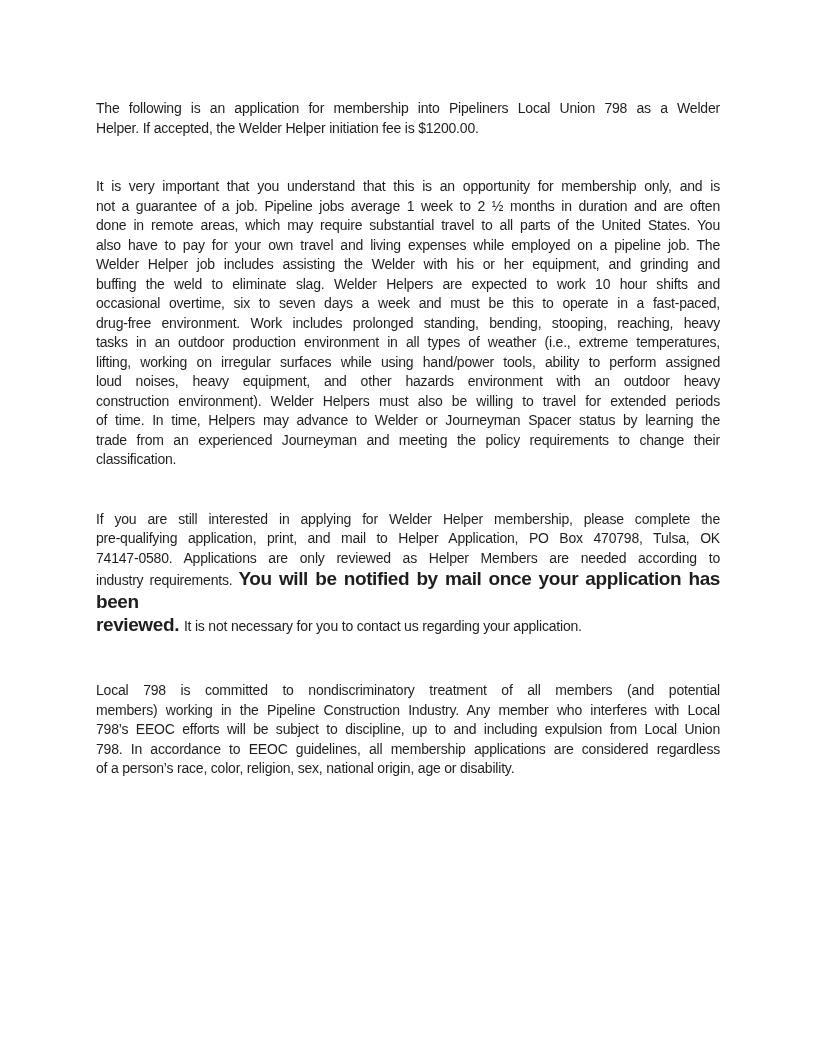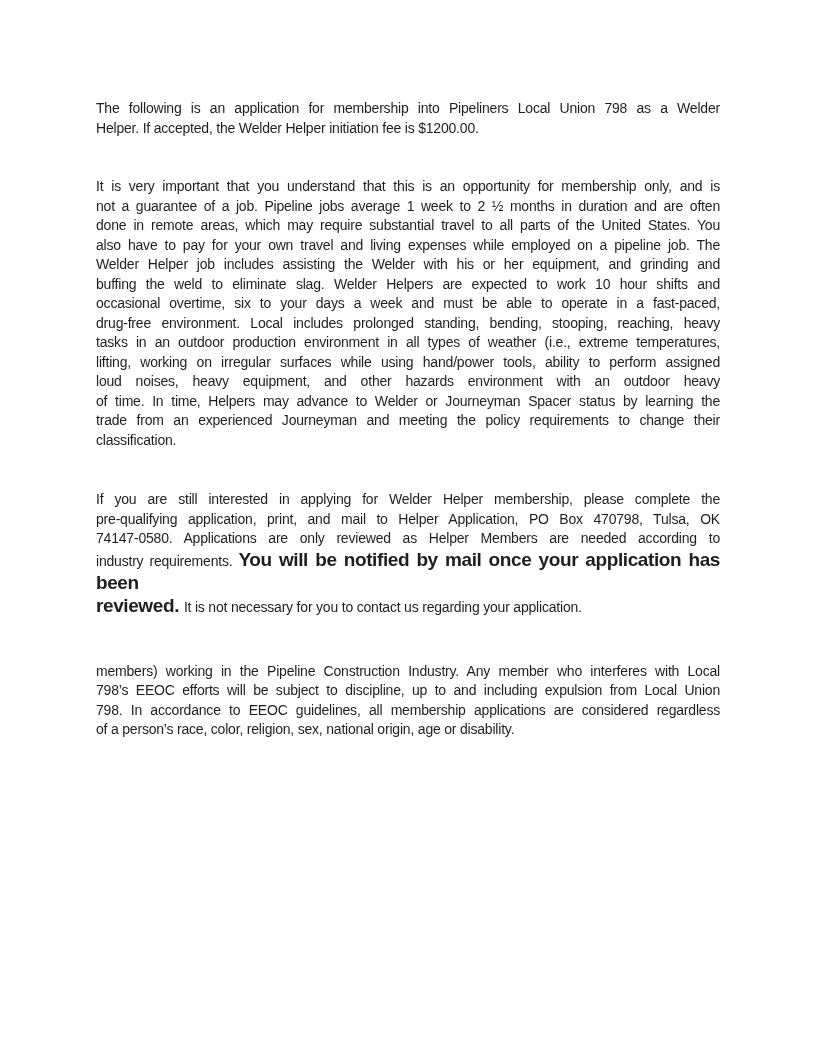--- a/index.html
+++ b/index.html
@@ -45,38 +45,40 @@
     <div class="line last">Helper. If accepted, the Welder Helper initiation fee is $1200.00.</div>
   </div>
 
   <div class="para para-2">
     <div class="line">It is very important that you understand that this is an opportunity for membership only, and is</div>
     <div class="line">not a guarantee of a job. Pipeline jobs average 1 week to 2 ½ months in duration and are often</div>
     <div class="line">done in remote areas, which may require substantial travel to all parts of the United States. You</div>
     <div class="line">also have to pay for your own travel and living expenses while employed on a pipeline job. The</div>
     <div class="line">Welder Helper job includes assisting the Welder with his or her equipment, and grinding and</div>
     <div class="line">buffing the weld to eliminate slag. Welder Helpers are expected to work 10 hour shifts and</div>
-    <div class="line">occasional overtime, six to your days a week and must be able to operate in a fast-paced,</div>
-    <div class="line">drug-free environment. Local includes prolonged standing, bending, stooping, reaching, heavy</div>
+    <div class="line">occasional overtime, six to seven days a week and must be this to operate in a fast-paced,</div>
+    <div class="line">drug-free environment. Work includes prolonged standing, bending, stooping, reaching, heavy</div>
     <div class="line">tasks in an outdoor production environment in all types of weather (i.e., extreme temperatures,</div>
     <div class="line">lifting, working on irregular surfaces while using hand/power tools, ability to perform assigned</div>
     <div class="line">loud noises, heavy equipment, and other hazards environment with an outdoor heavy</div>
+    <div class="line">construction environment). Welder Helpers must also be willing to travel for extended periods</div>
     <div class="line">of time. In time, Helpers may advance to Welder or Journeyman Spacer status by learning the</div>
     <div class="line">trade from an experienced Journeyman and meeting the policy requirements to change their</div>
     <div class="line last">classification.</div>
   </div>
 
   <div class="para para-3">
     <div class="line">If you are still interested in applying for Welder Helper membership, please complete the</div>
     <div class="line">pre-qualifying application, print, and mail to Helper Application, PO Box 470798, Tulsa, OK</div>
     <div class="line">74147-0580. Applications are only reviewed as Helper Members are needed according to</div>
     <div class="line bline"><span>industry requirements. </span><span class="b">You will be notified by mail once your application has been</span></div>
     <div class="line bline last"><span class="b">reviewed. </span><span>It is not necessary for you to contact us regarding your application.</span></div>
   </div>
 
   <div class="para para-4">
+    <div class="line">Local 798 is committed to nondiscriminatory treatment of all members (and potential</div>
     <div class="line">members) working in the Pipeline Construction Industry. Any member who interferes with Local</div>
     <div class="line">798’s EEOC efforts will be subject to discipline, up to and including expulsion from Local Union</div>
     <div class="line">798. In accordance to EEOC guidelines, all membership applications are considered regardless</div>
     <div class="line last">of a person’s race, color, religion, sex, national origin, age or disability.</div>
   </div>
 
 </div>
 
 </body></html>

